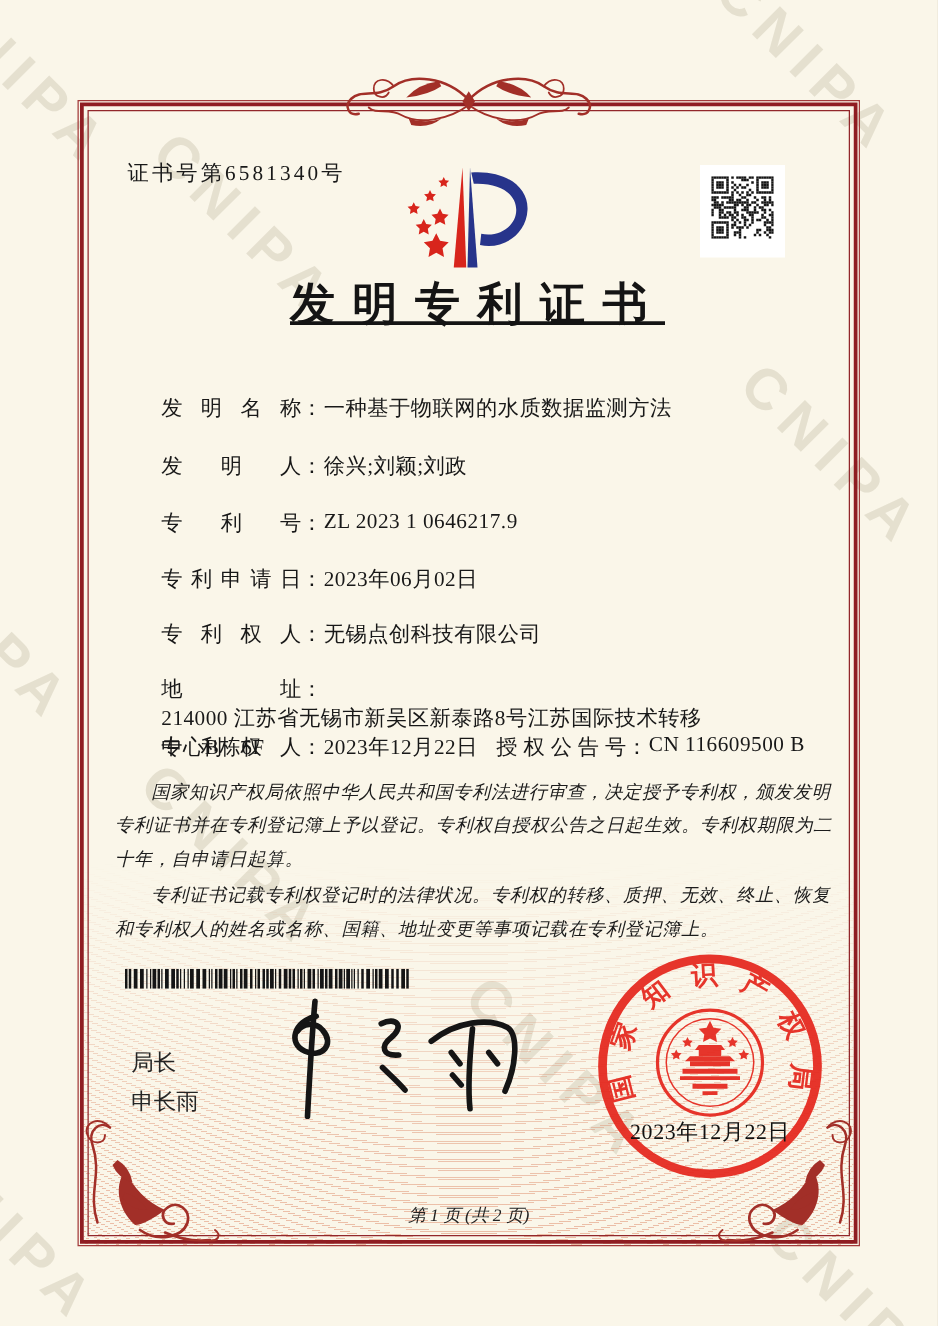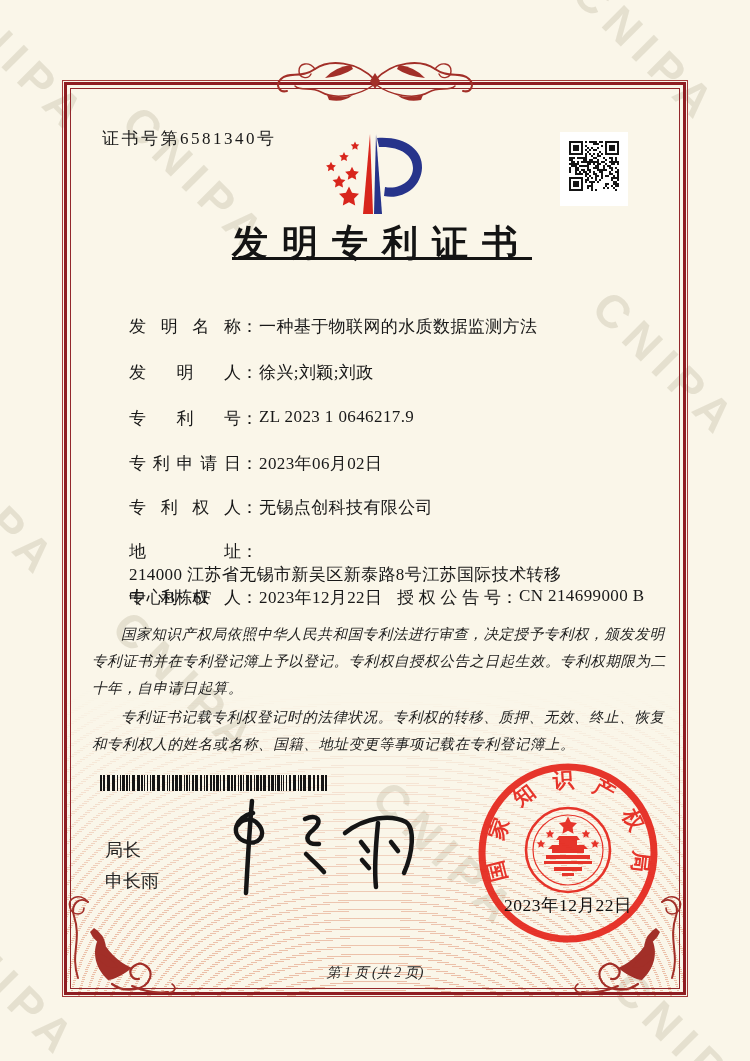--- a/index.html
+++ b/index.html
@@ -465,21 +465,21 @@
   </div>
   <div class="frow" style="top:496px">
     <span class="flabel">专利权人</span><span class="fcolon">：</span><span class="fval">无锡点创科技有限公司</span>
   </div>
   <div class="frow" style="top:540px">
     <span class="flabel">地址</span><span class="fcolon">：</span><span class="fval addr">214000 江苏省无锡市新吴区新泰路8号江苏国际技术转移中心B栋6F</span>
   </div>
   <div class="frow" style="top:586px">
     <span class="flabel">专利权人</span><span class="fcolon">：</span><span class="fval">2023年12月22日</span>
     <span class="fpair2">
-      <span class="flabel">授权公告号</span><span class="fcolon">：</span><span class="fval">CN 214699000 B</span>
+      <span class="flabel">授权公告号</span><span class="fcolon">：</span><span class="fval">CN 116609500 B</span>
     </span>
   </div>
 
   <div class="body-text">
     <p>国家知识产权局依照中华人民共和国专利法进行审查，决定授予专利权，颁发发明专利证书并在专利登记簿上予以登记。专利权自授权公告之日起生效。专利权期限为二十年，自申请日起算。</p>
     <p>专利证书记载专利权登记时的法律状况。专利权的转移、质押、无效、终止、恢复和专利权人的姓名或名称、国籍、地址变更等事项记载在专利登记簿上。</p>
   </div>
 
   <svg class="barcode" id="barcode-svg" width="230" height="16" viewBox="0 0 230 16">
       <rect x="0" y="0" width="2" height="16" fill="#151515"></rect>

